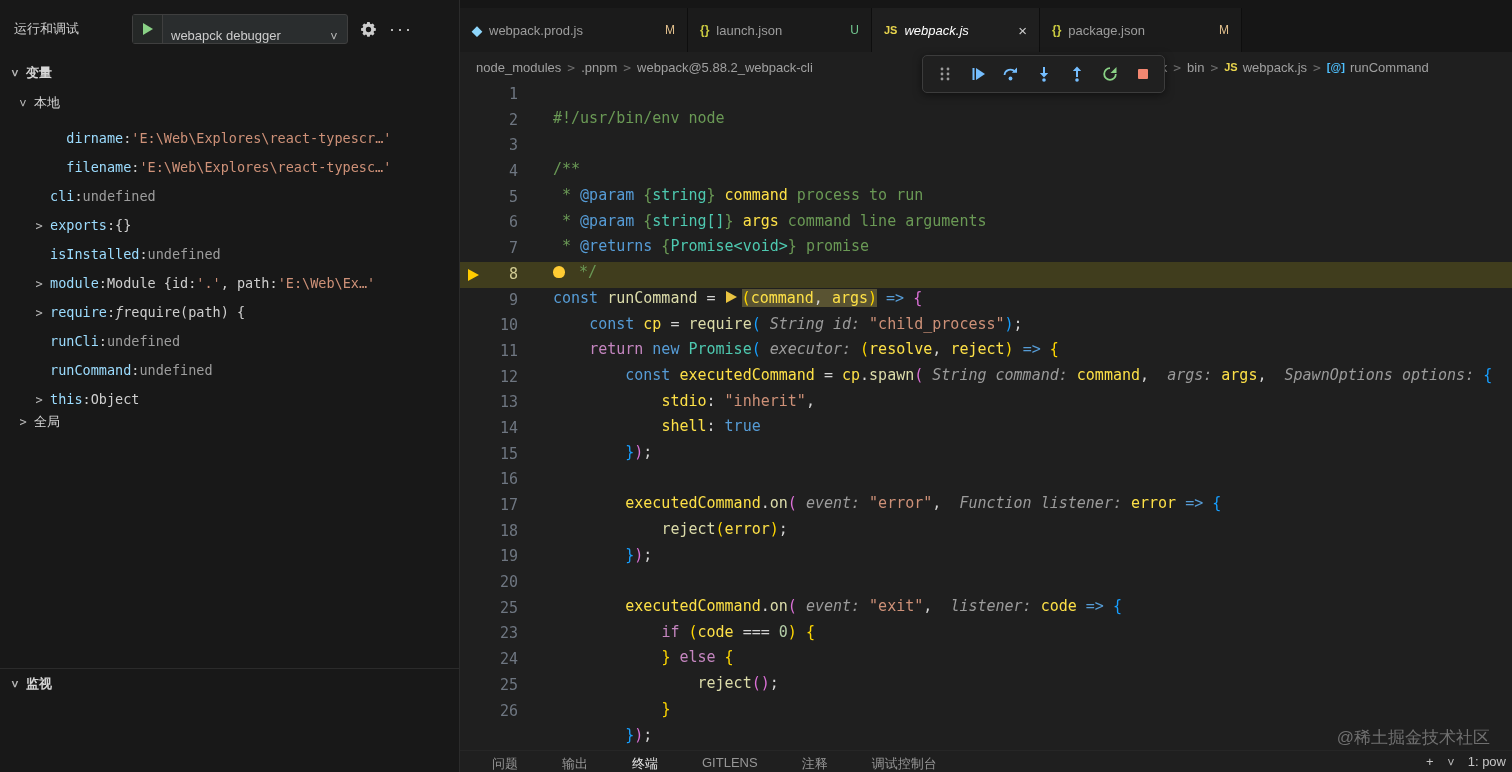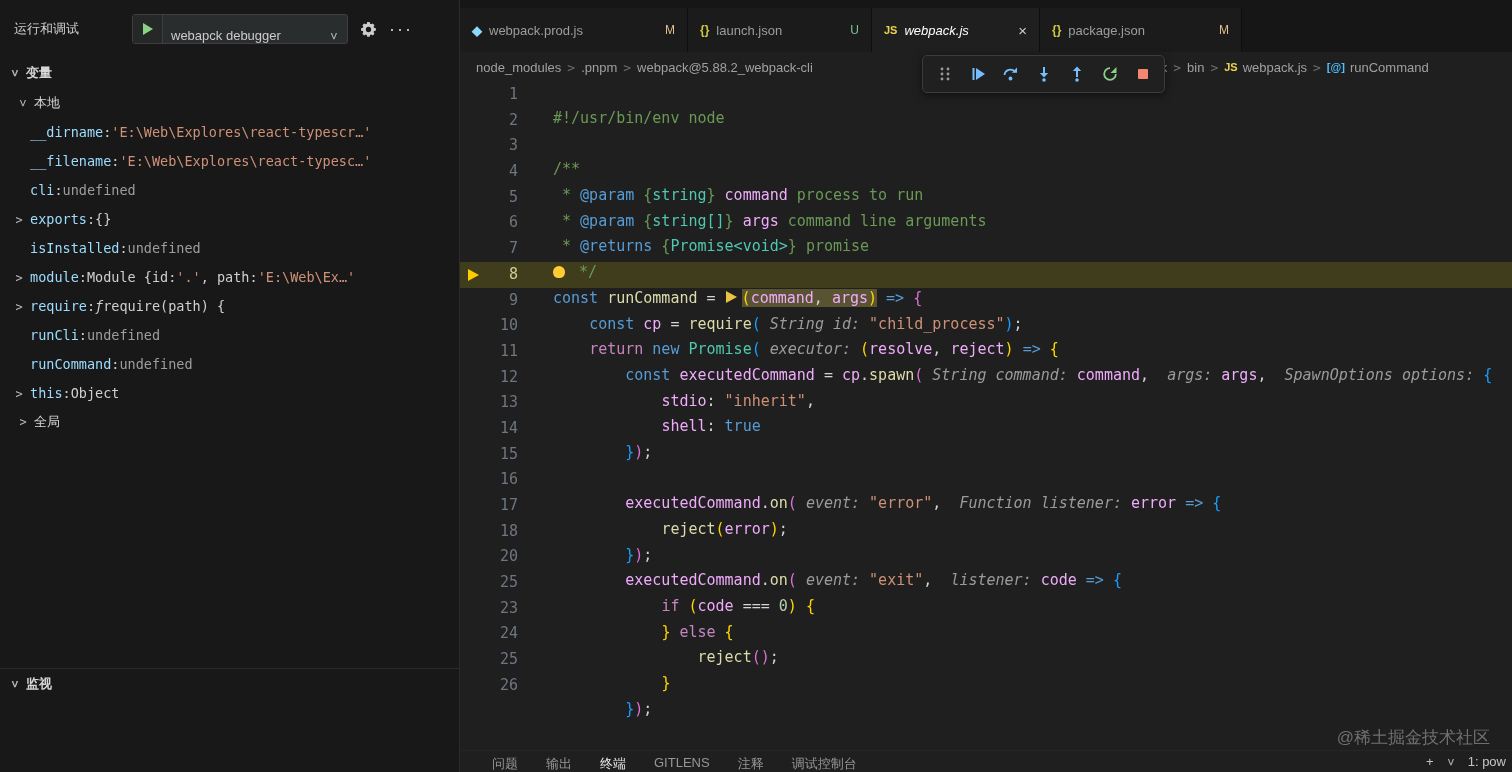--- a/index.html
+++ b/index.html
@@ -16,21 +16,21 @@
   .tri-green { width:0; height:0; border-left:10px solid #89d185; border-top:6px solid transparent; border-bottom:6px solid transparent; }
   .cfg-label { font-size:13px; color:#cccccc; padding:0 8px; flex:1; white-space:nowrap; overflow:hidden; }
   .chev { display:inline-block; font-size:12px; color:#b6b6b6; transform-origin:center; width:14px; text-align:center; flex:none; font-family:"DejaVu Sans Mono",monospace; }
   .chev.down { transform:rotate(90deg); }
   .iconbtn { color:#cccccc; font-size:15px; cursor:pointer; display:flex; align-items:center; }
   .more { font-size:18px; letter-spacing:2px; color:#cfcfcf; cursor:pointer; }
 
   .sb-section { display:flex; align-items:center; gap:4px; height:30px; padding:0 8px; font-size:13px; font-weight:bold; color:#d6d6d6; cursor:pointer; }
   .tree-row { display:flex; align-items:center; height:29px; white-space:nowrap; overflow:hidden; cursor:pointer; font-family:"DejaVu Sans Mono",monospace; font-size:13.5px; }
   .tree-row.scope { font-family:"Liberation Sans",sans-serif; font-size:13px; padding-left:16px; color:#d6d6d6; }
-  .tree-row.var { padding-left:12px; }
+  .tree-row.var { padding-left:32px;align-items:flex-end; }
   .chev-slot { width:18px; flex:none; }
   .vname { color:#9cdcfe; }
   .pnc { color:#cccccc; }
   .st { color:#ce9178; }
   .ud { color:#9d9d9d; }
   .ob { color:#cfcfcf; }
   .fnit { color:#cfcfcf; font-style:italic; }
   .watch-section { position:absolute; left:0; right:0; top:668px; border-top:1px solid #2b2b2b; background:#181818; }
 
   
@@ -61,30 +61,30 @@
   .dbg-btn.grip { cursor:grab; }
 
   
   .code { flex:none; height:668px; overflow:hidden; font-family:"DejaVu Sans Mono",monospace; font-size:15px; line-height:25.7px; position:relative; }
   .code-line { display:flex; height:25.7px; white-space:pre; }
   .gutter { width:58px; flex:none; text-align:right; color:#6e7681; position:relative; cursor:pointer; }
   .lc { margin-left:35px; flex:none;margin-top:24px; }
   .code-line.cur { background:#403d1d; }
   .code-line.cur .gutter { color:#d3cd94; }
   .cur-arrow { position:absolute; left:8px; top:7px; width:0; height:0; border-left:11px solid #ffcc00; border-top:6px solid transparent; border-bottom:6px solid transparent; }
-  .kw { color:#569cd6; } .ctrl { color:#c586c0; } .fn { color:#dcdcaa; } .vr { color:#f0abfc; }
+  .kw { color:#569cd6; } .ctrl { color:#c586c0; } .fn { color:#dcdcaa; } .vr { color:#fde047; }
   .nm { color:#b5cea8; } .cm { color:#6a9955; } .ty { color:#4ec9b0; } .pn { color:#d4d4d4; }
   .hint { color:#9b9b9b; font-style:italic; }
   .b1 { color:#ffd700; } .b2 { color:#da70d6; } .b3 { color:#179fff; }
   .focus { background:rgba(240,220,100,.28); }
   .ic-bulb { display:inline-block; width:12px; height:12px; border-radius:50% 50% 45% 45%; background:#ffcc33; margin-right:5px; position:relative; top:1px; }
   .ic-dbg { display:inline-block; width:0; height:0; border-left:11px solid #e9c341; border-top:6px solid transparent; border-bottom:6px solid transparent; margin:0 5px 0 1px; }
 
   
-  .panelbar { height:22px; flex:none; display:flex; align-items:flex-start; gap:28px; padding:4px 0 0 32px; font-size:13px; color:#969696; background:#1f1f1f; border-top:1px solid #262626; position:relative; }
+  .panelbar { height:22px; flex:none; display:flex; align-items:flex-start; gap:44px; padding:4px 0 0 32px; font-size:13px; color:#969696; background:#1f1f1f; border-top:1px solid #262626; position:relative; }
   .panel-tab { cursor:pointer; white-space:nowrap; }
   .panel-tab.active { color:#e7e7e7; }
   .panel-right { position:absolute; right:6px; top:3px; display:flex; align-items:center; gap:10px; color:#c5c5c5; }
   .watermark { position:absolute; right:22px; top:726px; font-size:17px; color:#707070; z-index:5; pointer-events:none; }
 </style>
 </head>
 <body>
 
 <div class="layout">
 
@@ -314,20 +314,21 @@
         <div class="code-line"><span class="gutter">9</span><span class="lc"><span class="pn">    </span><span class="kw">const</span><span class="pn"> </span><span class="vr">cp</span><span class="pn"> = </span><span class="fn">require</span><span class="b3">(</span><span class="pn"> </span><span class="hint">String id: </span><span class="st">"child_process"</span><span class="b3">)</span><span class="pn">;</span></span></div>
         <div class="code-line"><span class="gutter">10</span><span class="lc"><span class="pn">    </span><span class="ctrl">return</span><span class="pn"> </span><span class="kw">new</span><span class="pn"> </span><span class="ty">Promise</span><span class="b3">(</span><span class="pn"> </span><span class="hint">executor: </span><span class="b1">(</span><span class="vr">resolve</span><span class="pn">, </span><span class="vr">reject</span><span class="b1">)</span><span class="pn"> </span><span class="kw">=&gt;</span><span class="pn"> </span><span class="b1">{</span></span></div>
         <div class="code-line"><span class="gutter">11</span><span class="lc"><span class="pn">        </span><span class="kw">const</span><span class="pn"> </span><span class="vr">executedCommand</span><span class="pn"> = </span><span class="vr">cp</span><span class="pn">.</span><span class="fn">spawn</span><span class="b2">(</span><span class="pn"> </span><span class="hint">String command: </span><span class="vr">command</span><span class="pn">,  </span><span class="hint">args: </span><span class="vr">args</span><span class="pn">,  </span><span class="hint">SpawnOptions options: </span><span class="b3">{</span></span></div>
         <div class="code-line"><span class="gutter">12</span><span class="lc"><span class="pn">            </span><span class="vr">stdio</span><span class="pn">: </span><span class="st">"inherit"</span><span class="pn">,</span></span></div>
         <div class="code-line"><span class="gutter">13</span><span class="lc"><span class="pn">            </span><span class="vr">shell</span><span class="pn">: </span><span class="kw">true</span></span></div>
         <div class="code-line"><span class="gutter">14</span><span class="lc"><span class="pn">        </span><span class="b3">}</span><span class="b2">)</span><span class="pn">;</span></span></div>
         <div class="code-line"><span class="gutter">15</span><span class="lc"></span></div>
         <div class="code-line"><span class="gutter">16</span><span class="lc"><span class="pn">        </span><span class="vr">executedCommand</span><span class="pn">.</span><span class="fn">on</span><span class="b2">(</span><span class="pn"> </span><span class="hint">event: </span><span class="st">"error"</span><span class="pn">,  </span><span class="hint">Function listener: </span><span class="vr">error</span><span class="pn"> </span><span class="kw">=&gt;</span><span class="pn"> </span><span class="b3">{</span></span></div>
         <div class="code-line"><span class="gutter">17</span><span class="lc"><span class="pn">            </span><span class="fn">reject</span><span class="b1">(</span><span class="vr">error</span><span class="b1">)</span><span class="pn">;</span></span></div>
         <div class="code-line"><span class="gutter">18</span><span class="lc"><span class="pn">        </span><span class="b3">}</span><span class="b2">)</span><span class="pn">;</span></span></div>
+        <div class="code-line"><span class="gutter">19</span><span class="lc"></span></div>
         <div class="code-line"><span class="gutter">20</span><span class="lc"><span class="pn">        </span><span class="vr">executedCommand</span><span class="pn">.</span><span class="fn">on</span><span class="b2">(</span><span class="pn"> </span><span class="hint">event: </span><span class="st">"exit"</span><span class="pn">,  </span><span class="hint">listener: </span><span class="vr">code</span><span class="pn"> </span><span class="kw">=&gt;</span><span class="pn"> </span><span class="b3">{</span></span></div>
         <div class="code-line"><span class="gutter">25</span><span class="lc"><span class="pn">            </span><span class="ctrl">if</span><span class="pn"> </span><span class="b1">(</span><span class="vr">code</span><span class="pn"> === </span><span class="nm">0</span><span class="b1">)</span><span class="pn"> </span><span class="b1">{</span></span></div>
         <div class="code-line"><span class="gutter">23</span><span class="lc"><span class="pn">            </span><span class="b1">}</span><span class="pn"> </span><span class="ctrl">else</span><span class="pn"> </span><span class="b1">{</span></span></div>
         <div class="code-line"><span class="gutter">24</span><span class="lc"><span class="pn">                </span><span class="fn">reject</span><span class="b2">(</span><span class="b2">)</span><span class="pn">;</span></span></div>
         <div class="code-line"><span class="gutter">25</span><span class="lc"><span class="pn">            </span><span class="b1">}</span></span></div>
         <div class="code-line"><span class="gutter">26</span><span class="lc"><span class="pn">        </span><span class="b3">}</span><span class="b2">)</span><span class="pn">;</span></span></div>
       </div>
 
     <div class="panelbar" id="panelbar">
         <span class="panel-tab">问题</span>

